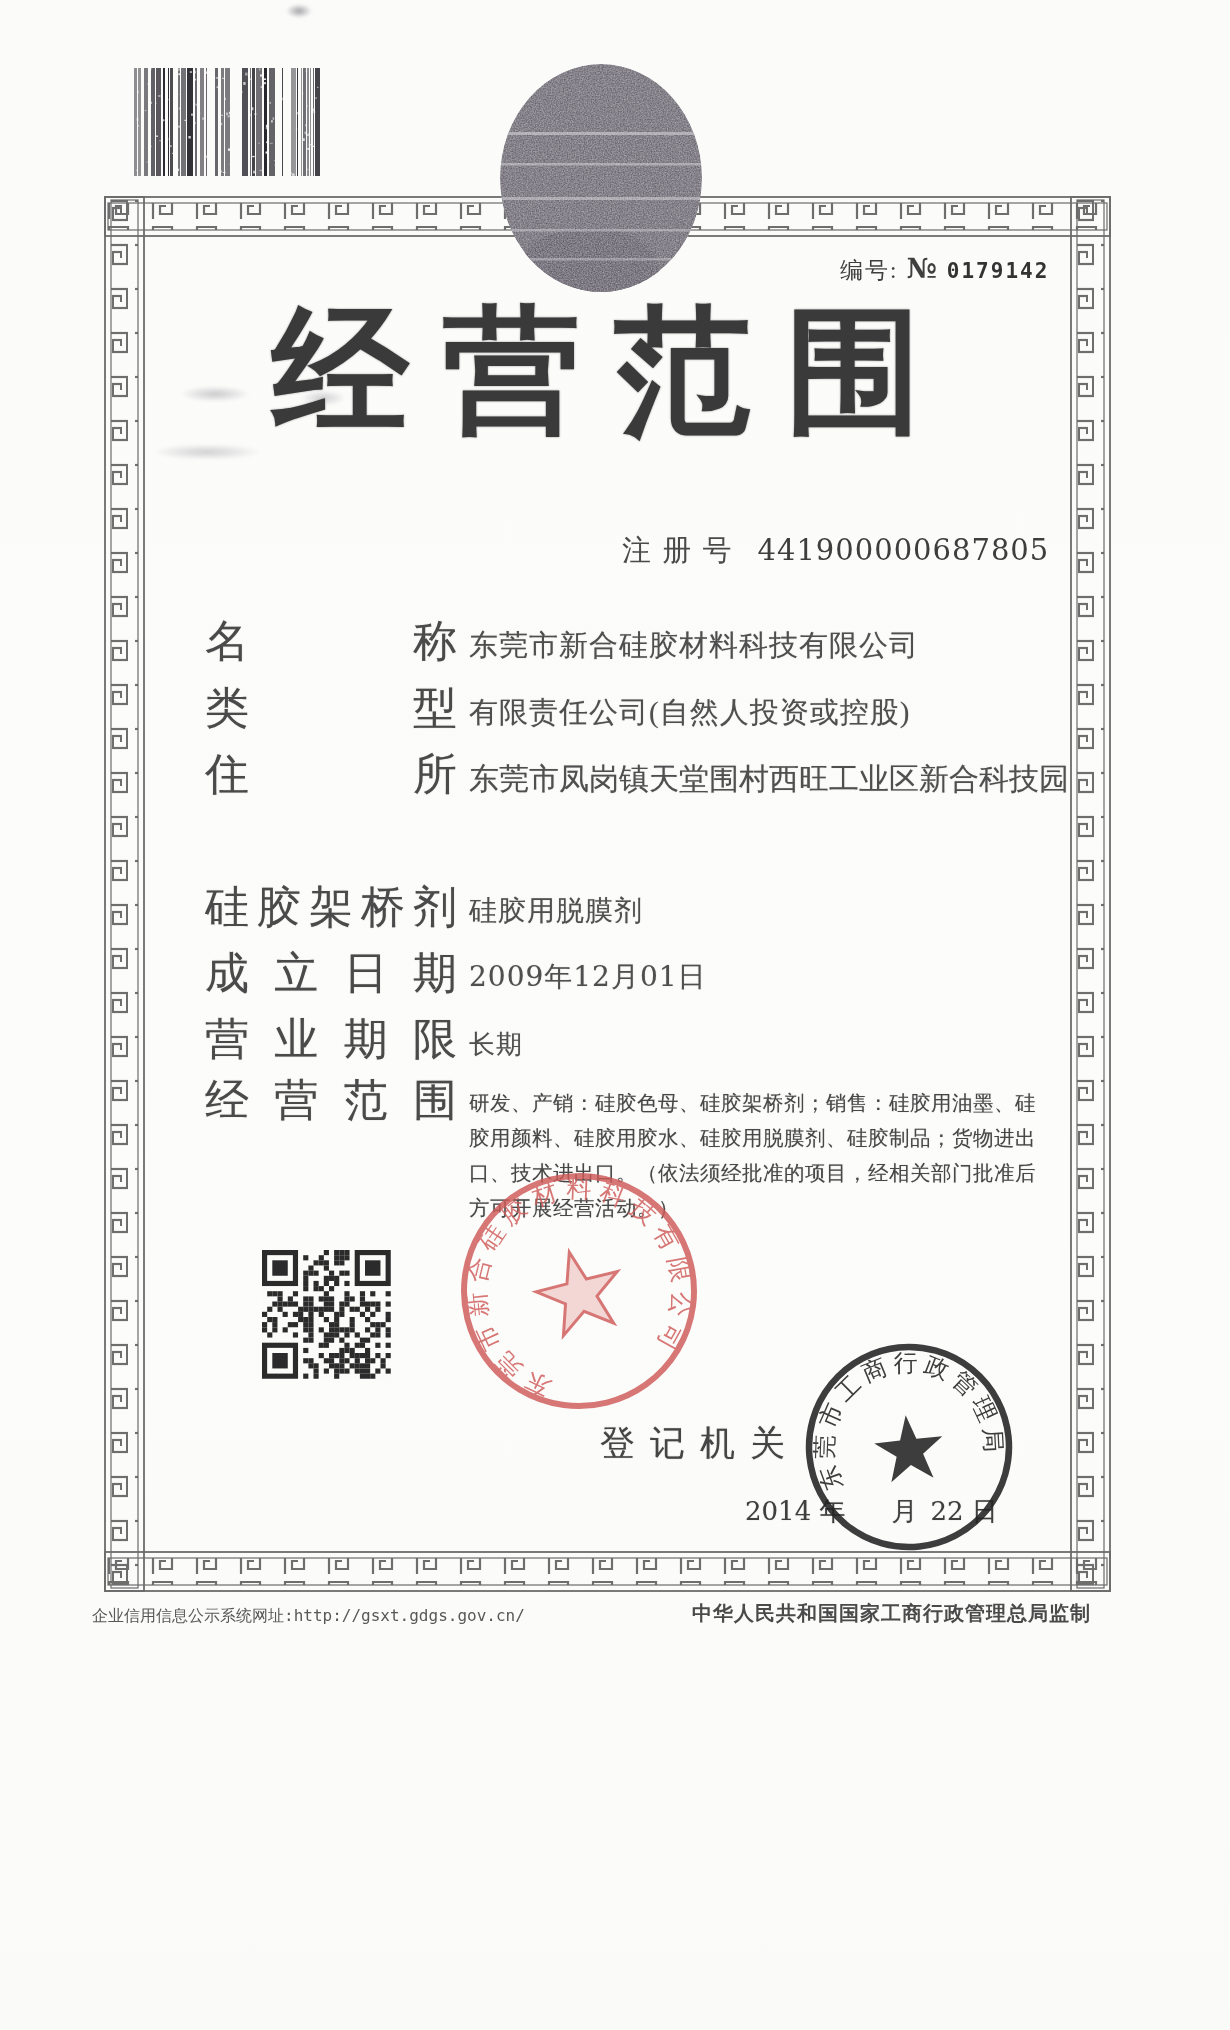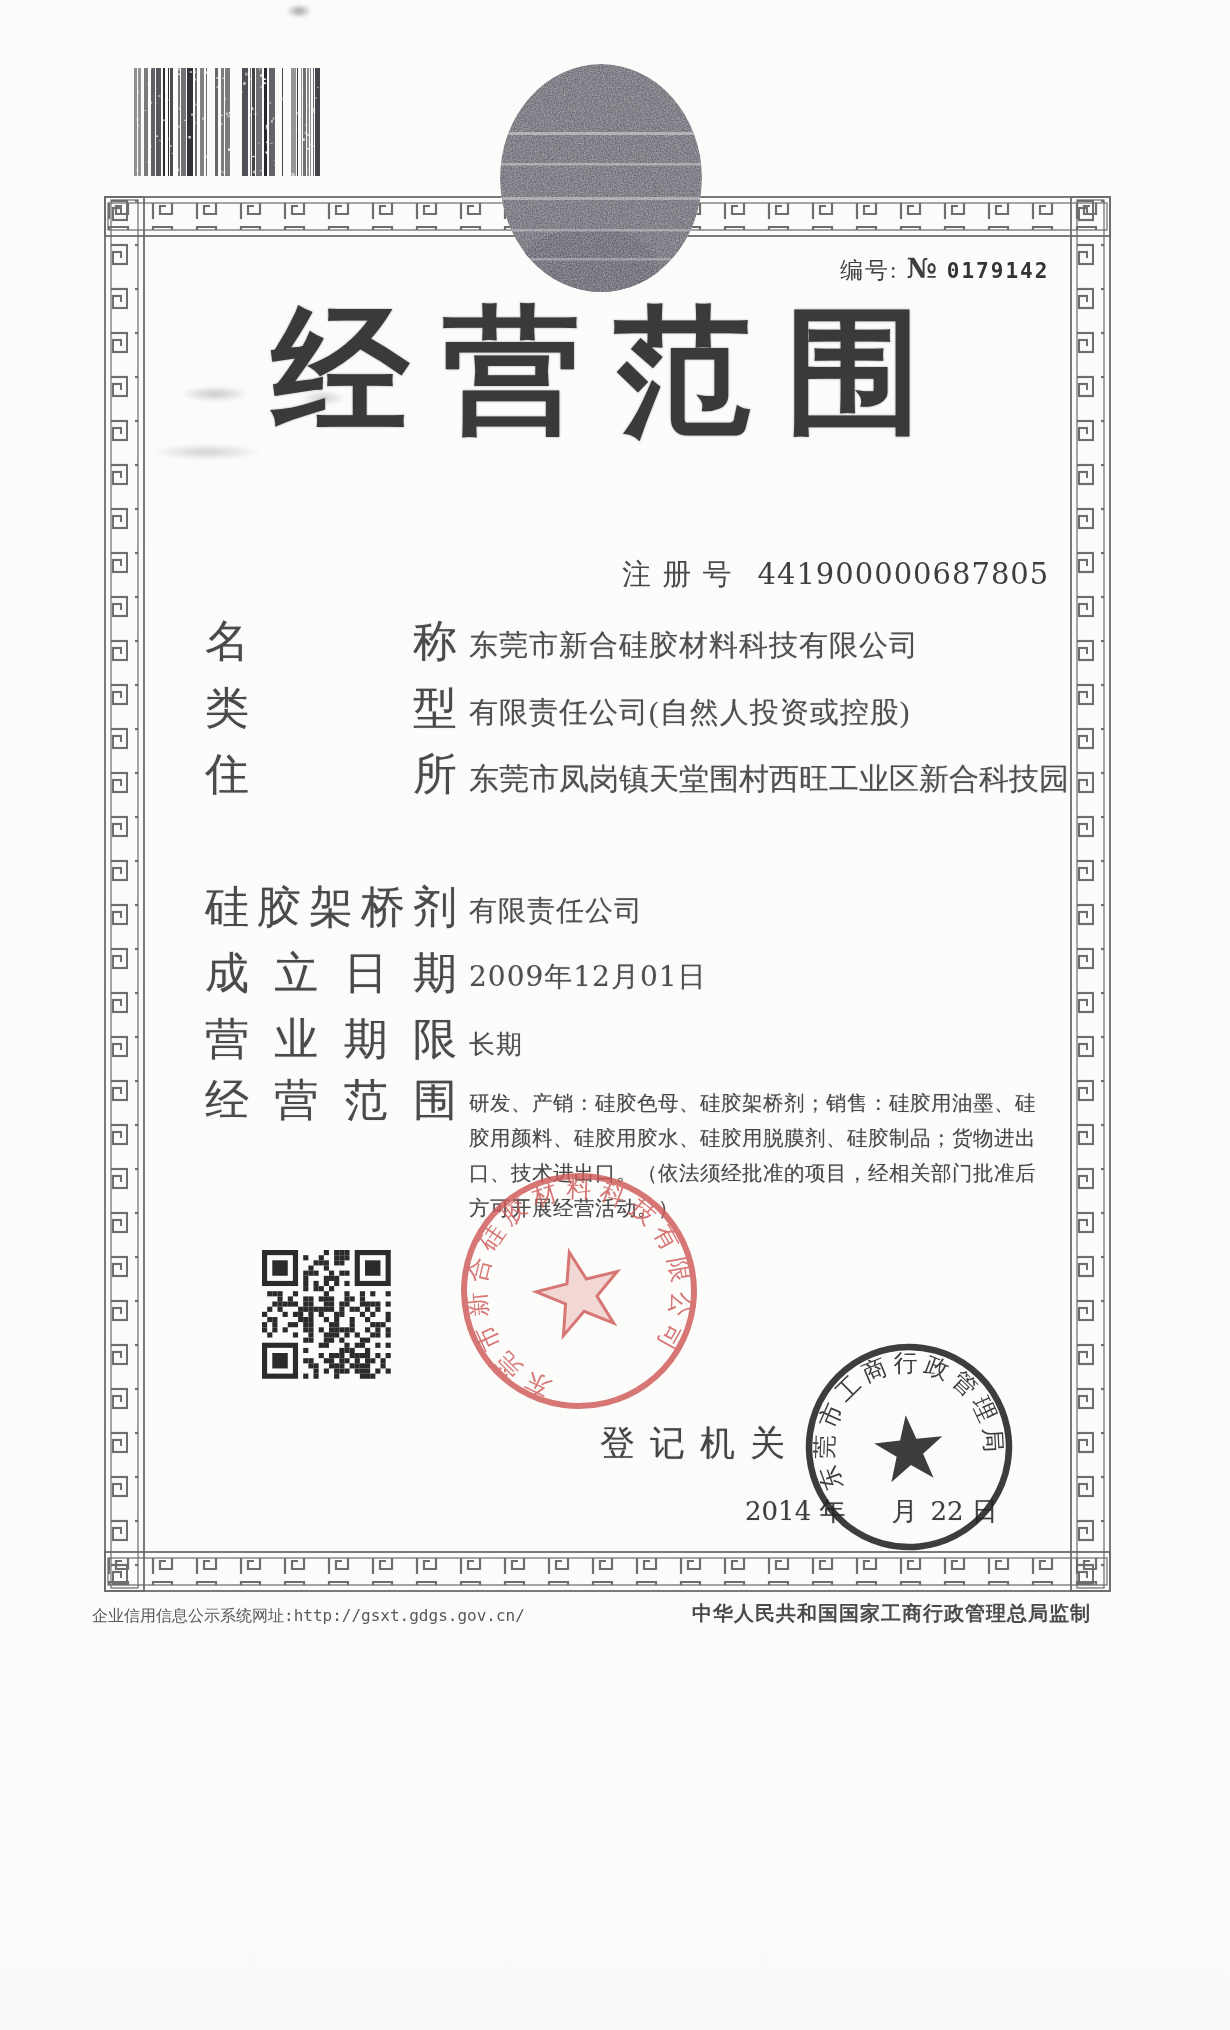--- a/index.html
+++ b/index.html
@@ -12,21 +12,21 @@
   
   .serial-line{left:840px;top:252px;white-space:nowrap;color:#3f3f3f;}
   .serial-line .lab{font-size:23px;letter-spacing:2px;}
   .serial-line .sym{font-size:28px;font-weight:bold;font-family:"DejaVu Serif",serif;margin-left:8px;}
   .serial-line .num{font-size:21px;font-weight:bold;font-family:"DejaVu Sans Mono",monospace;margin-left:10px;letter-spacing:2px;color:#333;}
   
   .doc-title{left:272px;top:280px;font-size:137px;font-weight:900;letter-spacing:34px;
              font-family:"Liberation Sans",sans-serif;color:#3a3a3a;white-space:nowrap;
              text-shadow:0 0 2px rgba(55,55,55,.55);}
   
-  .reg-line{left:622px;top:531px;white-space:nowrap;margin-top:24px;}
+  .reg-line{left:622px;top:531px;white-space:nowrap;}
   .reg-line .lab{font-size:29px;color:#4a4a4a;letter-spacing:2px;}
   .reg-line .num{font-size:29px;font-family:"DejaVu Serif",serif;color:#3e3e3e;margin-left:24px;letter-spacing:1px;}
   
   .row{position:absolute;left:205px;display:flex;align-items:flex-start;}
   .row-label{display:inline-block;width:252px;flex:none;font-size:44px;line-height:1.08;
              color:#4a4a4a;text-align:justify;text-align-last:justify;
              text-shadow:0 0 1px rgba(70,70,70,.45);}
   .row-value{margin-left:12px;padding-top:8px;font-size:29px;color:#4f4f4f;
              text-shadow:0 0 1px rgba(80,80,80,.4);letter-spacing:1px;white-space:nowrap;}
   .row--addr .row-value{font-size:30px;letter-spacing:0;}
@@ -310,21 +310,21 @@
   <div class="row" style="top:685px;">
     <span class="row-label">类型</span>
     <span class="row-value">有限责任公司(自然人投资或控股)</span>
   </div>
   <div class="row row--addr" style="top:751px;">
     <span class="row-label">住所</span>
     <span class="row-value">东莞市凤岗镇天堂围村西旺工业区新合科技园</span>
   </div>
   <div class="row row--cap" style="top:884px;">
     <span class="row-label">硅胶架桥剂</span>
-    <span class="row-value">有限责任公司</span>
+    <span class="row-value">硅胶用脱膜剂</span>
   </div>
   <div class="row row--date" style="top:950px;">
     <span class="row-label">成立日期</span>
     <span class="row-value">2009年12月01日</span>
   </div>
   <div class="row row--term" style="top:1016px;">
     <span class="row-label">营业期限</span>
     <span class="row-value">长期</span>
   </div>
   <div class="row row--scope" style="top:1077px;">

